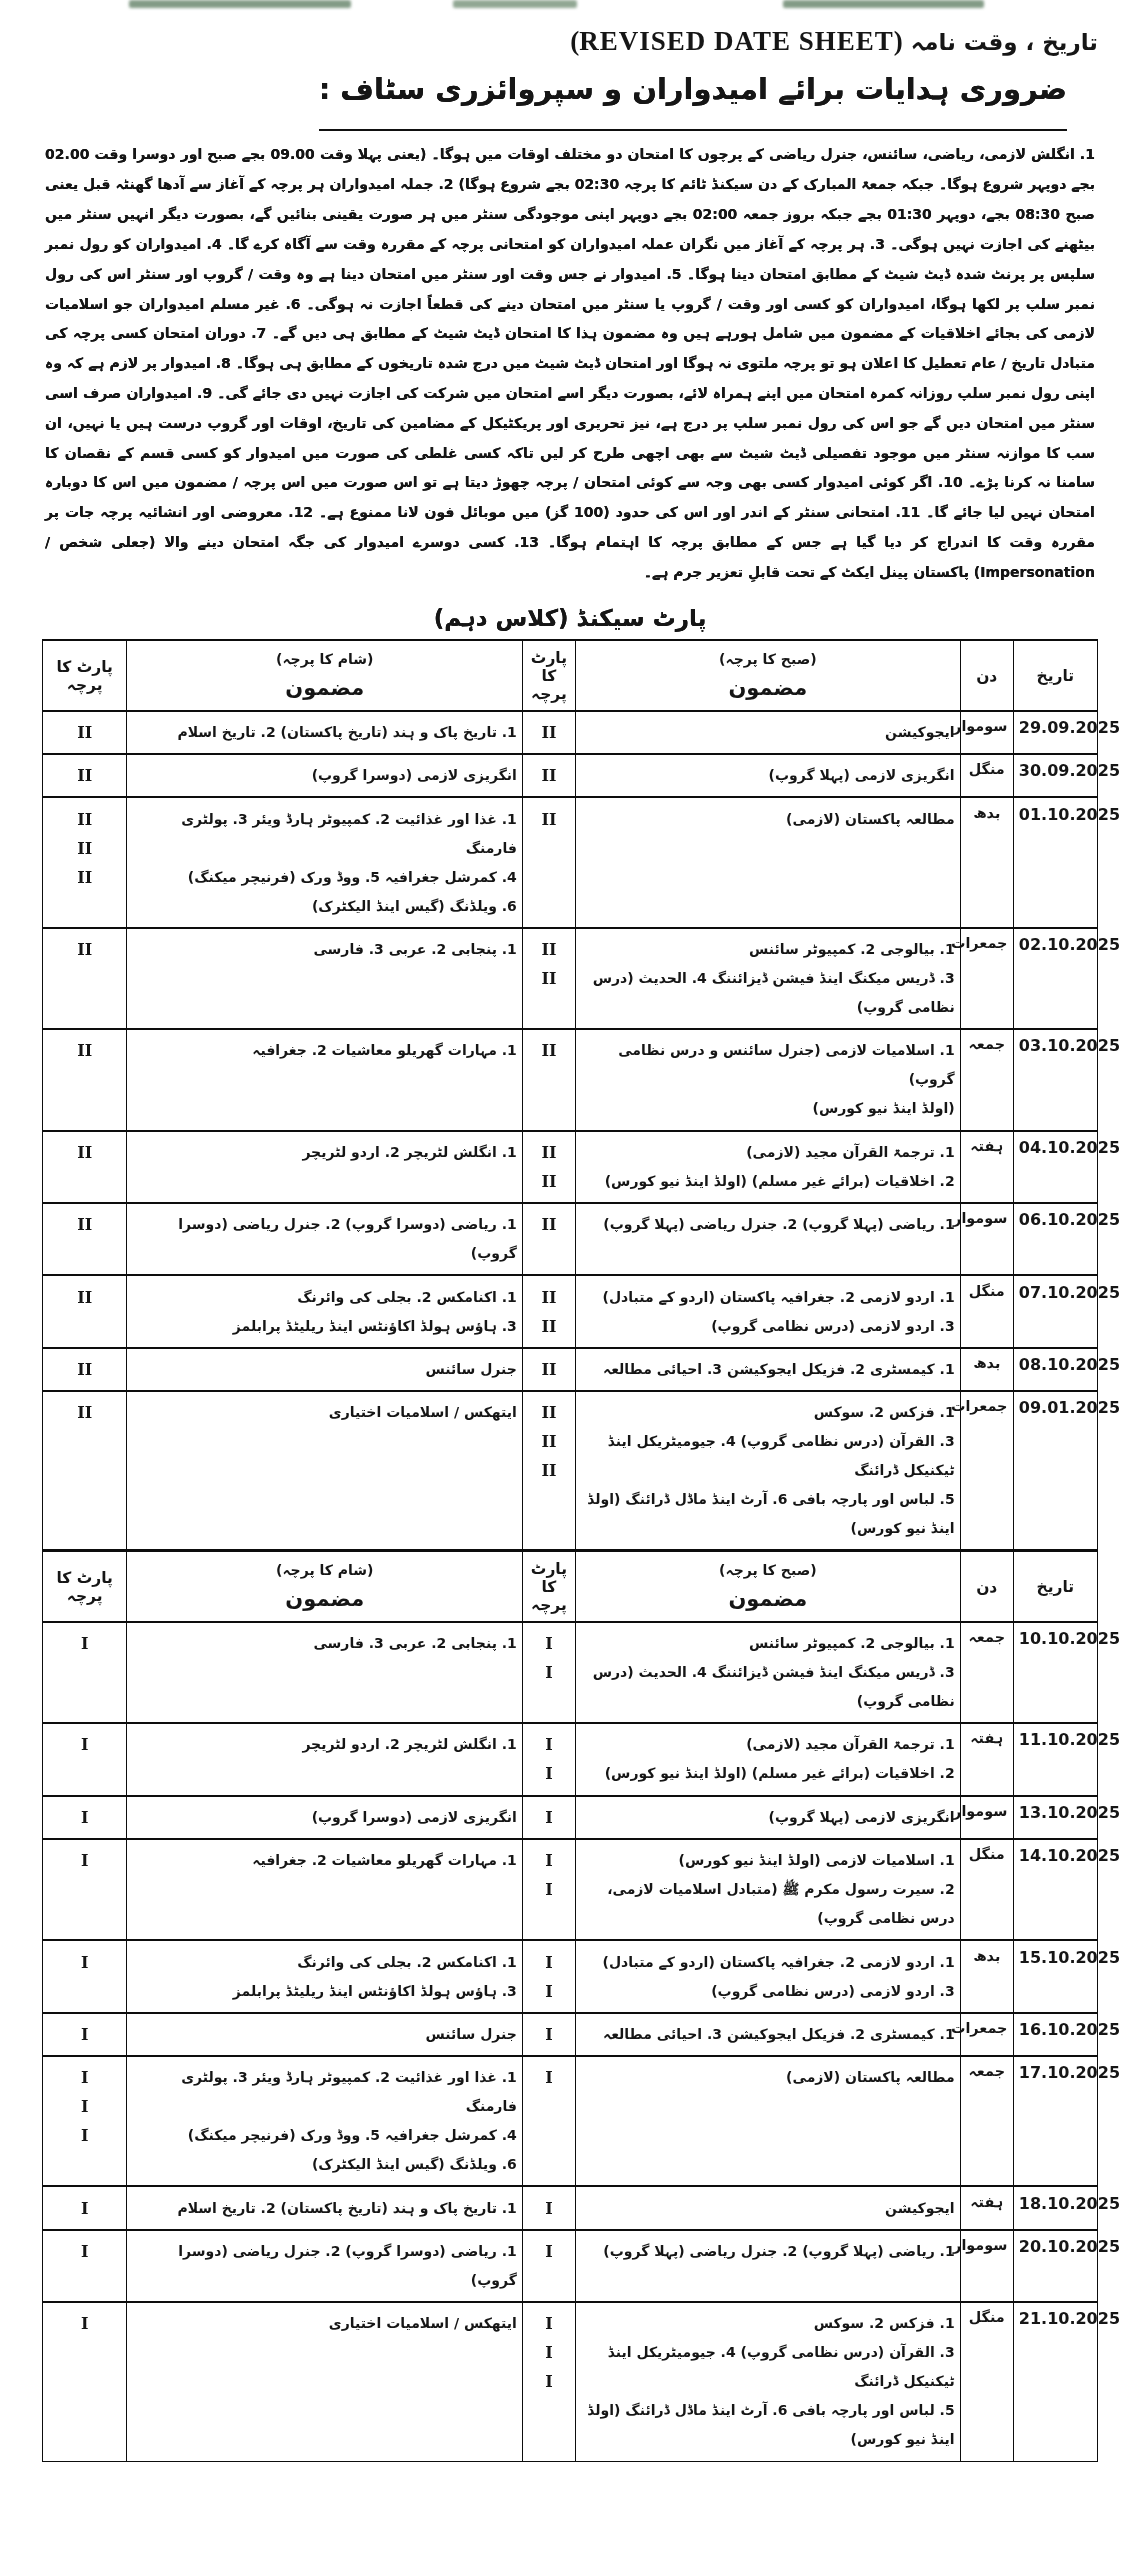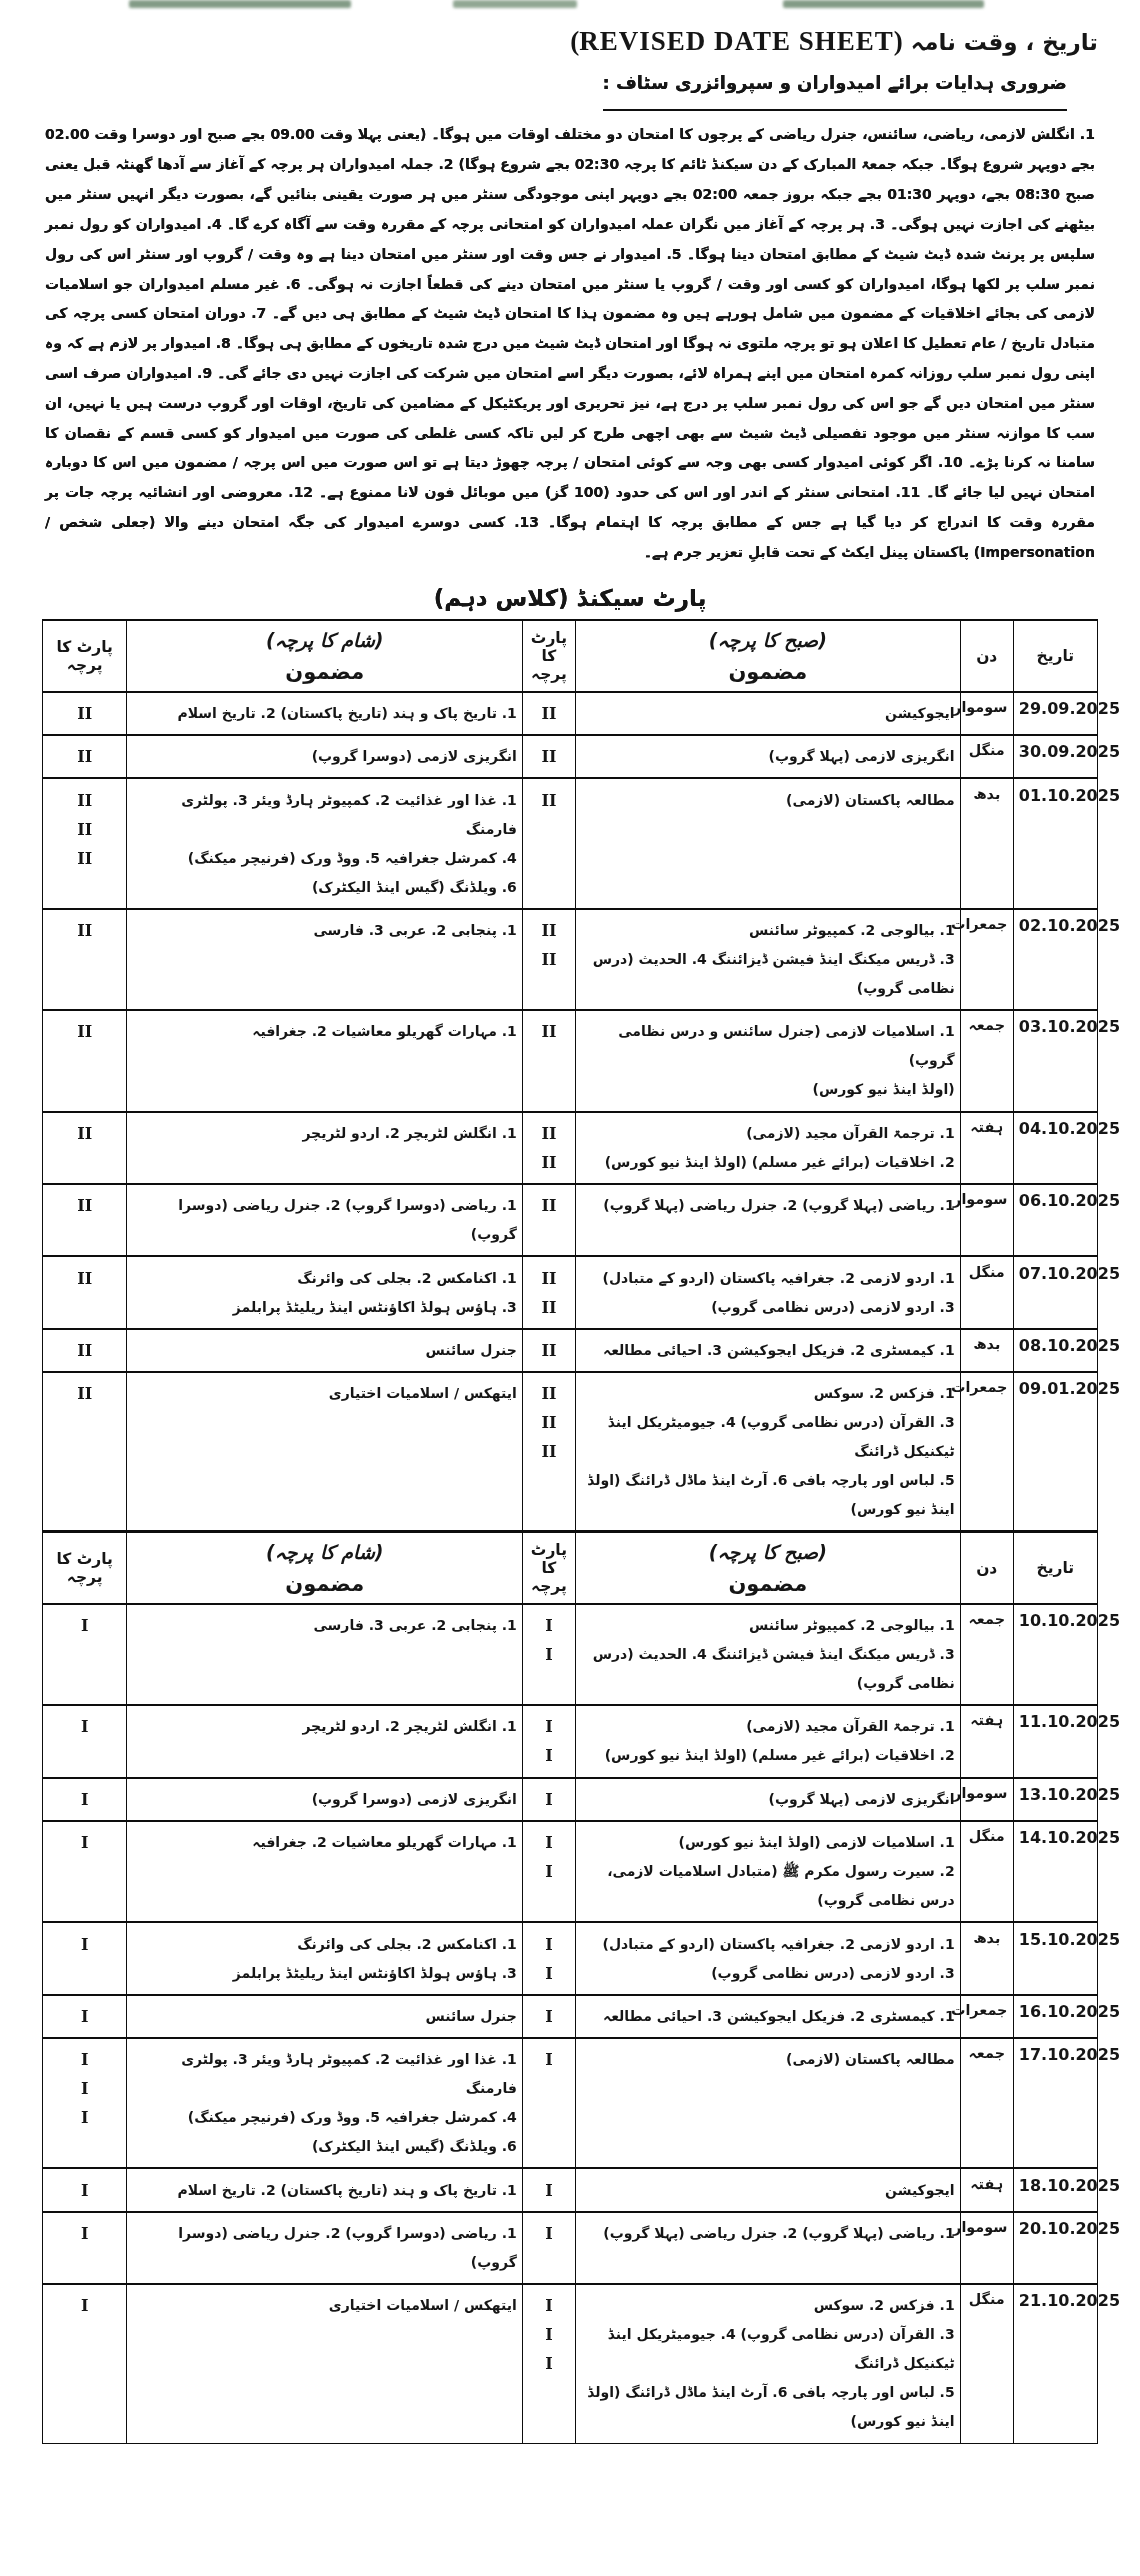--- a/index.html
+++ b/index.html
@@ -19,39 +19,39 @@
     text-align:center;font-weight:bold;font-size:33px;line-height:1.55;
     letter-spacing:-0.5px;margin-top:27px;
     font-family:"DejaVu Sans",sans-serif;
     text-shadow:0 0 0.5px #000;
   }
   .revised-line{text-align:right;margin-top:7.2px;font-size:23px;font-weight:bold;}
   .revised-line .en{font-family:"Liberation Serif",serif;font-size:27px;letter-spacing:1px;}
   .subtitle{text-align:center;font-size:19.6px;font-weight:bold;margin-top:13.4px;text-shadow:0 0 0.5px #000;}
   .instr-head-wrap{text-align:right;margin:15.5px 31px 4.1px 0;}
   .instr-head{
-    display:inline-block;font-size:18px;font-weight:bold;
-    border-bottom:2.6px solid #111;padding-bottom:16px;text-shadow:0 0 0.5px #000;
+    display:inline-block;font-size:29px;font-weight:bold;
+    border-bottom:2.6px solid #111;padding-bottom:23px;text-shadow:0 0 0.5px #000;
   }
   .instructions{
     font-size:14px;font-weight:bold;line-height:2.13;
     text-align:justify;text-align-last:right;margin:9.3px 3.1px 0 3.1px;
     text-shadow:0 0 0.3px #000;
   }
 
   .tbl-title{text-align:center;font-size:23px;font-weight:bold;margin:17.5px 0 8.2px 0;text-shadow:0 0 0.5px #000;}
   table.sched{width:100%;border-collapse:collapse;table-layout:fixed;background:#fff;}
   table.sched th,table.sched td{
     border:1.5px solid #0d0d0d;vertical-align:top;padding:6.2px 5.2px;
   }
   table.sched tr{border-top:2.6px solid #0d0d0d;}
   table.sched thead th{
     vertical-align:middle;font-size:15.5px;font-weight:bold;padding:7.2px 3.1px;
   }
-  th .tagline{display:block;font-size:19px;font-weight:bold;font-style:italic;}
+  th .tagline{display:block;font-size:14px;font-weight:bold;}
   th .hword{display:block;font-size:21px;font-weight:bold;margin-top:9px;}
   .c-date{text-align:center;font-size:16px;font-weight:bold;direction:ltr;font-family:"DejaVu Sans",sans-serif;margin-left:36px;}
   .c-day{text-align:center;font-size:14.4px;font-weight:bold;}
   .c-subj{font-size:14px;font-weight:bold;}
   .sline{line-height:29px;min-height:29px;}
   .c-part{text-align:center;font-family:"DejaVu Serif",serif;font-weight:bold;font-size:16px;}
   .pline{line-height:29px;}
 </style>
 </head>
 <body>

